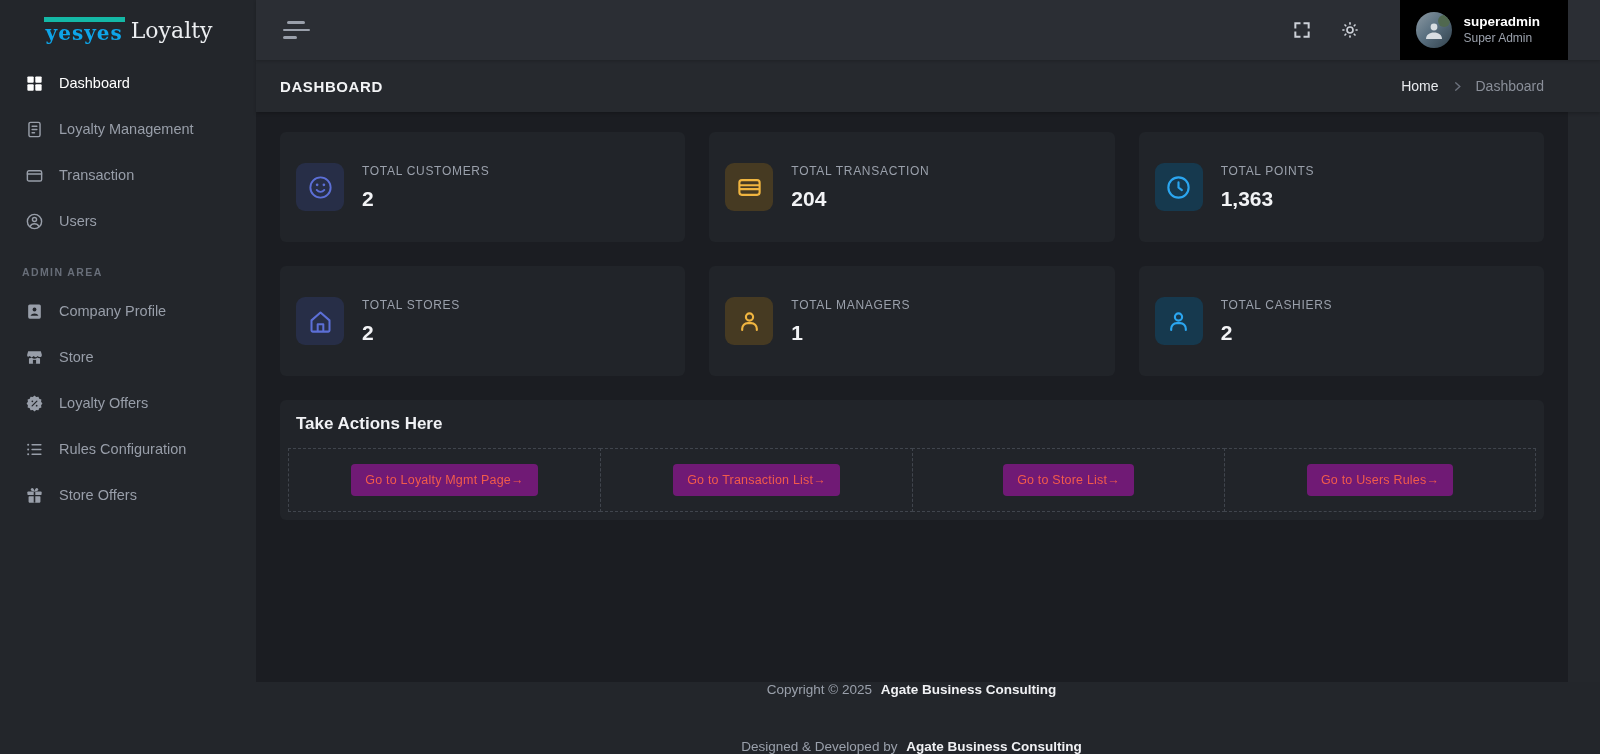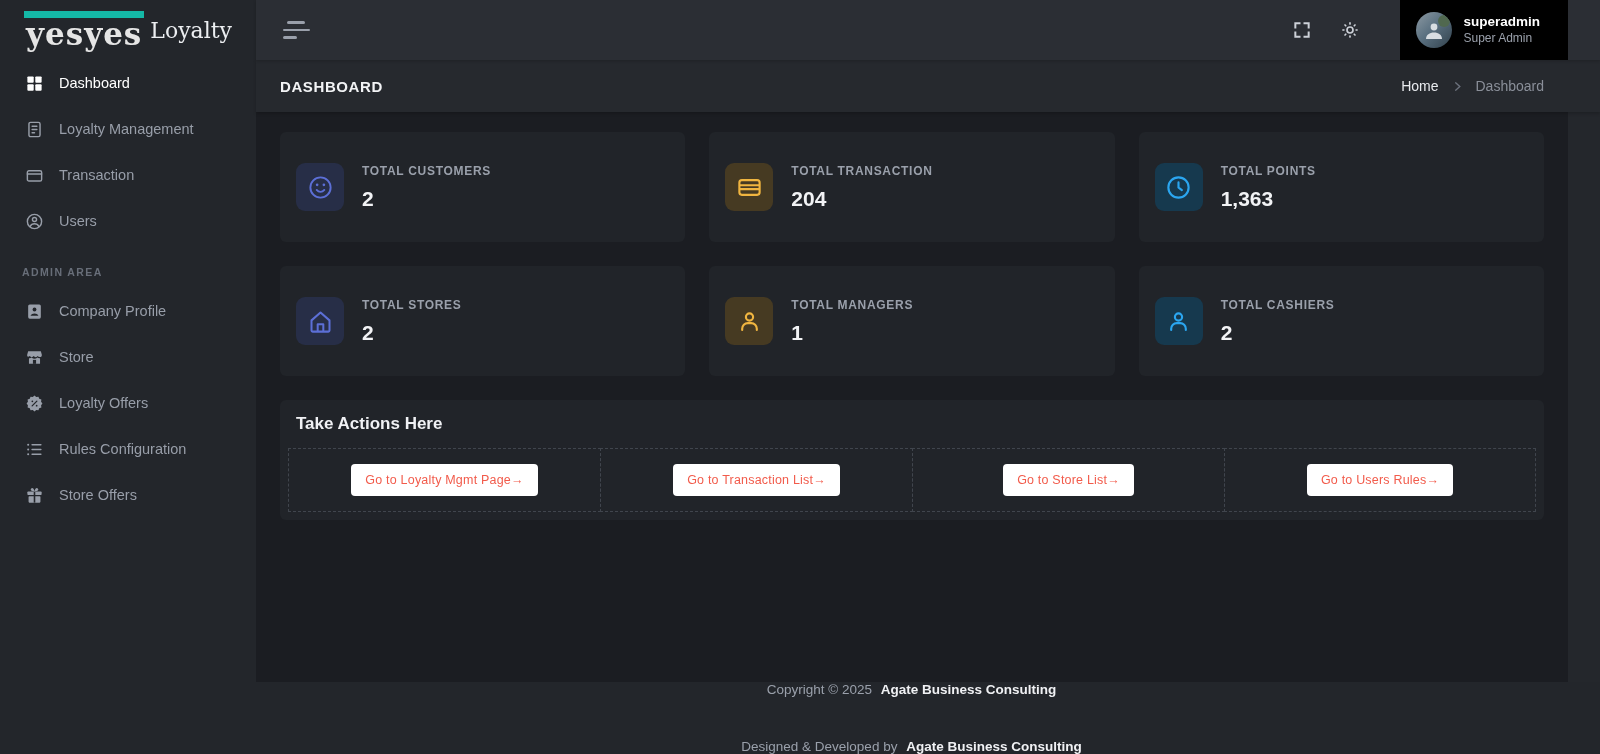--- a/index.html
+++ b/index.html
@@ -4,21 +4,21 @@
 <style>
   * { margin:0; padding:0; box-sizing:border-box; }
   html,body { width:1600px; height:754px; overflow:hidden; }
   body { font-family:"Liberation Sans", sans-serif; background:#1b1d22; color:#e8eaee; }
 
   .app { display:flex; width:1600px; height:754px; }
 
   
   .sidebar { width:256px; flex-shrink:0; background:#23262b; display:flex; flex-direction:column; }
   .logo-area { height:60px; display:flex; align-items:center; justify-content:center; gap:6px; }
-  .logo-brand { font-family:"DejaVu Serif", serif; font-weight:bold; font-size:31px; color:#e5e5e5; border-top:7px solid #14b8a6; line-height:1; padding:1px 2px 0 2px; letter-spacing:1px; }
+  .logo-brand { font-family:"DejaVu Serif", serif; font-weight:bold; font-size:20px; color:#0ea5e9; border-top:5px solid #14b8a6; line-height:1; padding:1px 2px 0 2px; letter-spacing:1px; }
   .logo-product { font-family:"DejaVu Serif", serif; font-size:22px; color:#eceef1; }
   .section-label { padding:22px 22px 10px 22px; font-size:10.5px; font-weight:700; letter-spacing:1.4px; color:#686e79; }
   .nav-item { display:flex; align-items:center; gap:15px; padding:13px 20px 13px 24px; color:#989ea9; font-size:14.5px; cursor:pointer; }
   .nav-item.active { color:#ffffff; }
   .nav-item .nav-icon { width:20px; height:20px; display:flex; align-items:center; justify-content:center; }
   .nav-item svg { width:19px; height:19px; }
 
   
   .main { flex:1; display:flex; flex-direction:column; position:relative; }
 
@@ -47,29 +47,29 @@
   .crumb-current { color:#8a8f99; }
 
   .content { flex:1; background:#1b1d22; padding:20px 56px 0 24px; position:relative; }
   .scroll-gutter { position:absolute; top:0; right:0; bottom:0; width:32px; background:#24272c; }
 
   .stats-grid { display:grid; grid-template-columns:repeat(3,1fr); grid-auto-rows:110px; gap:24px; }
   .stat-card { background:#212429; border-radius:6px; display:flex; align-items:center; padding:0 16px; }
   .stat-tile { width:48px; height:48px; border-radius:9px; display:flex; align-items:center; justify-content:center; flex-shrink:0; }
   .stat-tile svg { width:27px; height:27px; }
   .stat-text { margin-left:18px; }
-  .stat-label { font-size:12px; letter-spacing:.7px; color:#9aa0ab; font-weight:700; }
+  .stat-label { font-size:12px; letter-spacing:.7px; color:#9aa0ab; font-weight:400; }
   .stat-value { margin-top:9px; font-size:21px; font-weight:700; color:#f2f3f5; }
 
   .actions-panel { margin-top:24px; background:#212429; border-radius:6px; padding:14px 8px 8px 8px; }
   .actions-title { font-size:17px; font-weight:700; color:#f0f1f4; margin:0 8px 14px 8px; }
   .actions-grid { display:grid; grid-template-columns:repeat(4,1fr); }
   .action-cell { border:1px dashed #40454d; height:64px; display:flex; align-items:center; justify-content:center; margin-right:-1px; }
   .action-cell:last-child { margin-right:0; }
-  .action-btn { background:#ffffff; color:#f25b4b; font-size:12.5px; font-family:"Liberation Sans", sans-serif; padding:9px 14px; border-radius:4px; border:none; cursor:pointer; letter-spacing:.2px; }
+  .action-btn { background:#701a75; color:#f25b4b; font-size:12.5px; font-family:"Liberation Sans", sans-serif; padding:9px 14px; border-radius:4px; border:none; cursor:pointer; letter-spacing:.2px; }
 
   .footer { height:72px; background:#23262b; display:flex; align-items:center; justify-content:space-between; padding:0 57px 0 24px; font-size:13.5px;flex-direction:column; }
   .muted { color:#9aa0ab; }
   .strong { color:#f0f1f4; font-weight:600; margin-left:5px; }
 </style>
 </head>
 <body>
 
 <div class="app">
 

